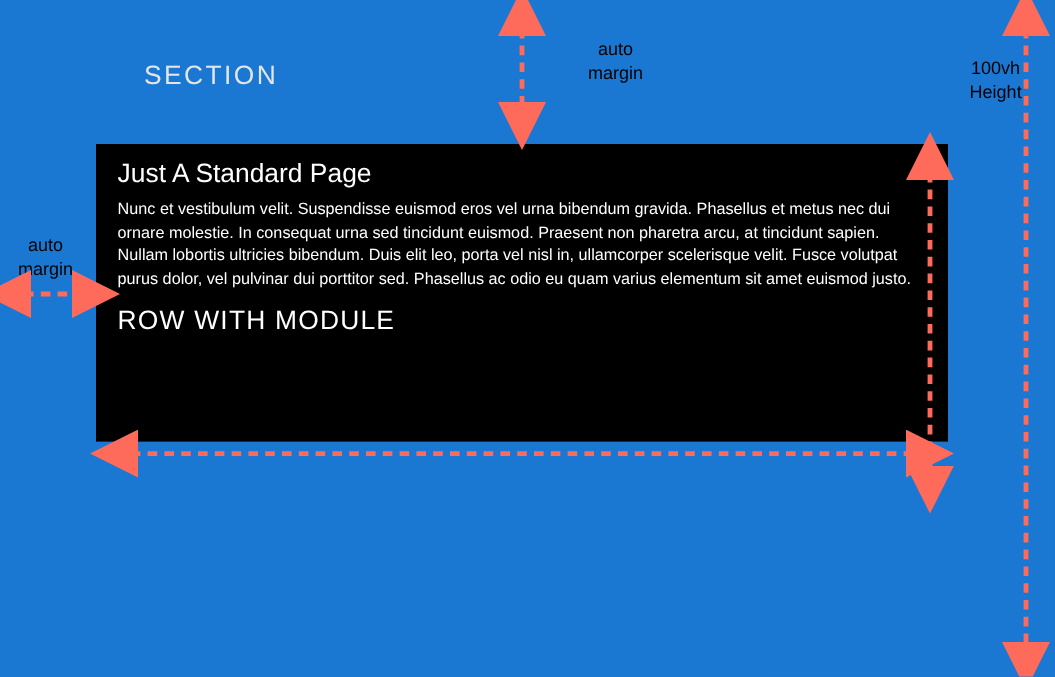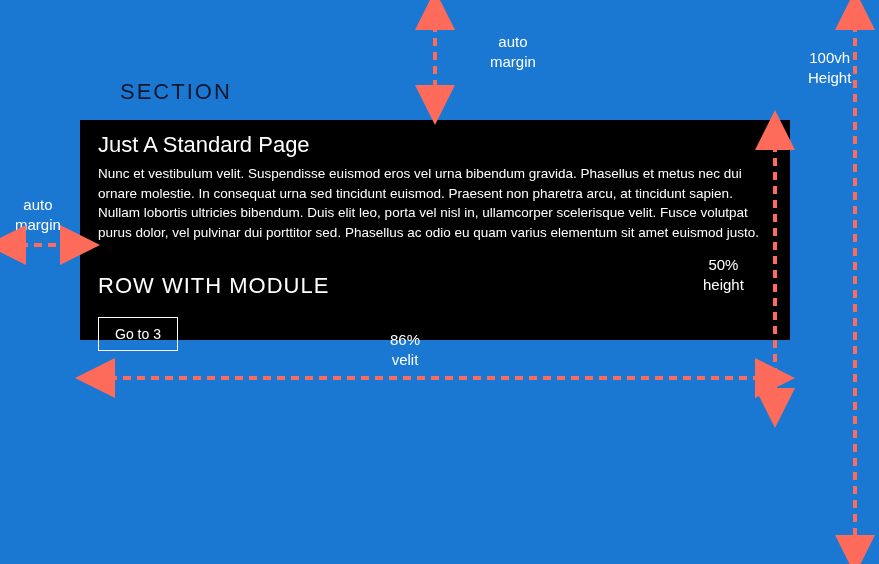--- a/index.html
+++ b/index.html
@@ -6,64 +6,63 @@
   html, body { width: 879px; height: 564px; overflow: hidden; }
   body {
     background: #1a78d2;
     font-family: "Segoe UI", "Helvetica Neue", Arial, sans-serif;
     position: relative;
   }
   .section-label {
     position: absolute;
     top: 50px;
     left: 120px;
-    color: #0f172a;
+    color: #e5e5e5;
     font-size: 22px;
     letter-spacing: 2px;
     font-weight: 400;
-    margin-top: 29px;
   }
   .module {
     position: absolute;
     left: 80px;
     top: 120px;
     width: 710px;
-    height: 220px;
+    height: 248px;
     background: #000;
     color: #fff;
     padding: 12px 18px;
   }
   .module h2 {
     font-weight: 400;
     font-size: 22px;
     margin-bottom: 6px;
   }
   .module p {
     font-size: 13.5px;
     line-height: 1.45;
-    margin-bottom: 31px;
+    margin-bottom: 12px;
   }
   .row-label {
     text-align: left;
     font-size: 22px;
     letter-spacing: 1px;
     margin-top: 4px;
     font-weight: 400;
   }
   .go-btn {
     display: inline-block;
     border: 1px solid #fff;
     padding: 8px 16px;
     font-size: 14px;
     margin-top: 18px;
     cursor: pointer;
   }
   .annot {
     position: absolute;
-    color: #ffffff;
+    color: #000000;
     font-size: 15px;
     text-align: center;
     line-height: 1.3;
     font-weight: 400;
   }
   .annot.width { left: 390px; top: 330px; }
   .annot.height { left: 692px; top: 255px; margin-left: 11px; }
   .annot.auto-top { left: 490px; top: 32px; }
   .annot.auto-left { left: 15px; top: 195px; }
   .annot.vh { left: 808px; top: 48px; }
@@ -78,21 +77,20 @@
 </style>
 </head>
 <body>
 
 <div class="section-label">SECTION</div>
 
 <div class="module">
   <h2>Just A Standard Page</h2>
   <p>Nunc et vestibulum velit. Suspendisse euismod eros vel urna bibendum gravida. Phasellus et metus nec dui ornare molestie. In consequat urna sed tincidunt euismod. Praesent non pharetra arcu, at tincidunt sapien. Nullam lobortis ultricies bibendum. Duis elit leo, porta vel nisl in, ullamcorper scelerisque velit. Fusce volutpat purus dolor, vel pulvinar dui porttitor sed. Phasellus ac odio eu quam varius elementum sit amet euismod justo.</p>
   <div class="row-label">ROW WITH MODULE</div>
-  <div class="go-btn">Go to 3</div>
 </div>
 
 <div class="annot width">
   <span>86%</span><br>
   <span>velit</span>
 </div>
 <div class="annot height">
   <span>50%</span><br>
   <span>height</span>
 </div>

